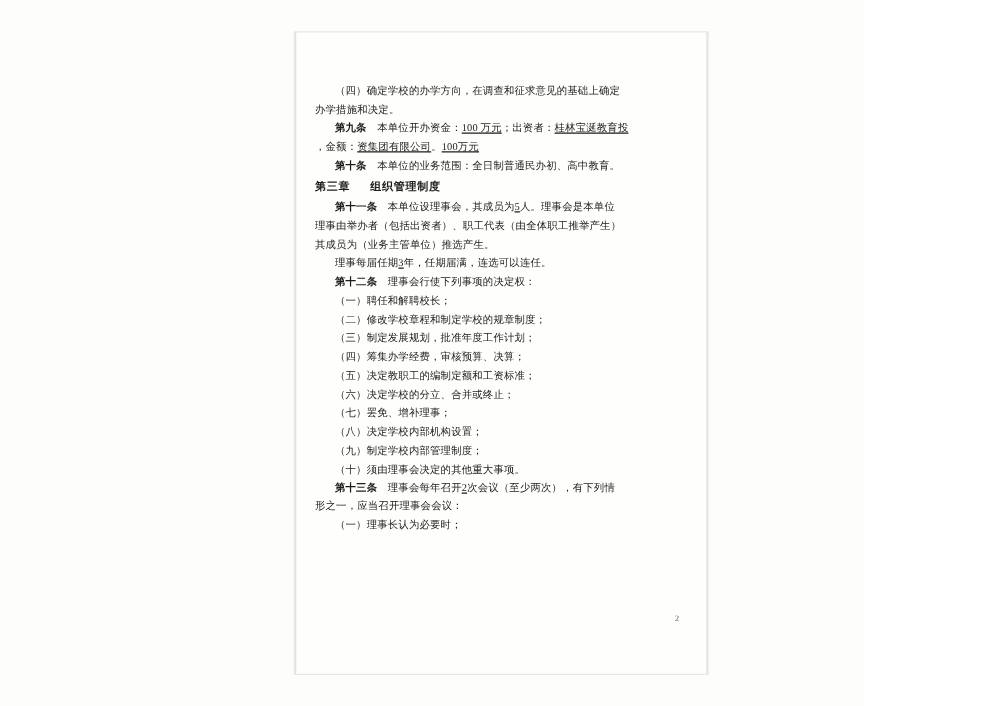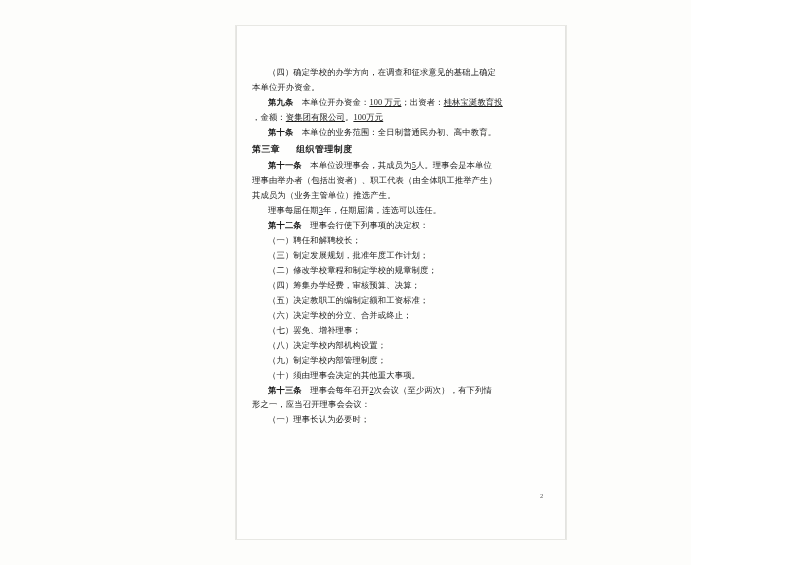--- a/index.html
+++ b/index.html
@@ -91,33 +91,33 @@
 </head>
 <body>
 
 <div id="page">
   <div class="scan-area"></div>
   <div class="noise-l"></div>
   <div class="noise-r"></div>
 
   <div class="doc" id="doc-body">
       <div class="p indent"><span>（四）确定学校的办学方向，在调查和征求意见的基础上确定</span></div>
-      <div class="p"><span>本单位开办资金。</span></div>
+      <div class="p"><span>办学措施和决定。</span></div>
       <div class="p indent"><span class="lbl">第九条</span>　<span>本单位开办资金：</span><span class="u">100 万元</span><span>；出资者：</span><span class="u">桂林宝涎教育投</span></div>
       <div class="p"><span>，金额：</span><span class="u">资集团有限公司</span><span>。</span><span class="u">100万元</span></div>
       <div class="p indent"><span class="lbl">第十条</span>　<span>本单位的业务范围：全日制普通民办初、高中教育。</span></div>
       <div class="chapter"><span>第三章</span><span class="gap"></span><span>组织管理制度</span></div>
       <div class="p indent"><span class="lbl">第十一条</span>　<span>本单位设理事会，其成员为</span><span class="u">5</span><span>人。理事会是本单位</span></div>
       <div class="p"><span>理事由举办者（包括出资者）、职工代表（由全体职工推举产生）</span></div>
       <div class="p"><span>其成员为（业务主管单位）推选产生。</span></div>
       <div class="p indent"><span>理事每届任期</span><span class="u">3</span><span>年，任期届满，连选可以连任。</span></div>
       <div class="p indent"><span class="lbl">第十二条</span>　<span>理事会行使下列事项的决定权：</span></div>
       <div class="p indent"><span>（一）聘任和解聘校长；</span></div>
+      <div class="p indent"><span>（二）修改学校章程和制定学校的规章制度；</span></div>
       <div class="p indent"><span>（三）制定发展规划，批准年度工作计划；</span></div>
-      <div class="p indent"><span>（二）修改学校章程和制定学校的规章制度；</span></div>
       <div class="p indent"><span>（四）筹集办学经费，审核预算、决算；</span></div>
       <div class="p indent"><span>（五）决定教职工的编制定额和工资标准；</span></div>
       <div class="p indent"><span>（六）决定学校的分立、合并或终止；</span></div>
       <div class="p indent"><span>（七）罢免、增补理事；</span></div>
       <div class="p indent"><span>（八）决定学校内部机构设置；</span></div>
       <div class="p indent"><span>（九）制定学校内部管理制度；</span></div>
       <div class="p indent"><span>（十）须由理事会决定的其他重大事项。</span></div>
       <div class="p indent"><span class="lbl">第十三条</span>　<span>理事会每年召开</span><span class="u">2</span><span>次会议（至少两次），有下列情</span></div>
       <div class="p"><span>形之一，应当召开理事会会议：</span></div>
       <div class="p indent"><span>（一）理事长认为必要时；</span></div>

